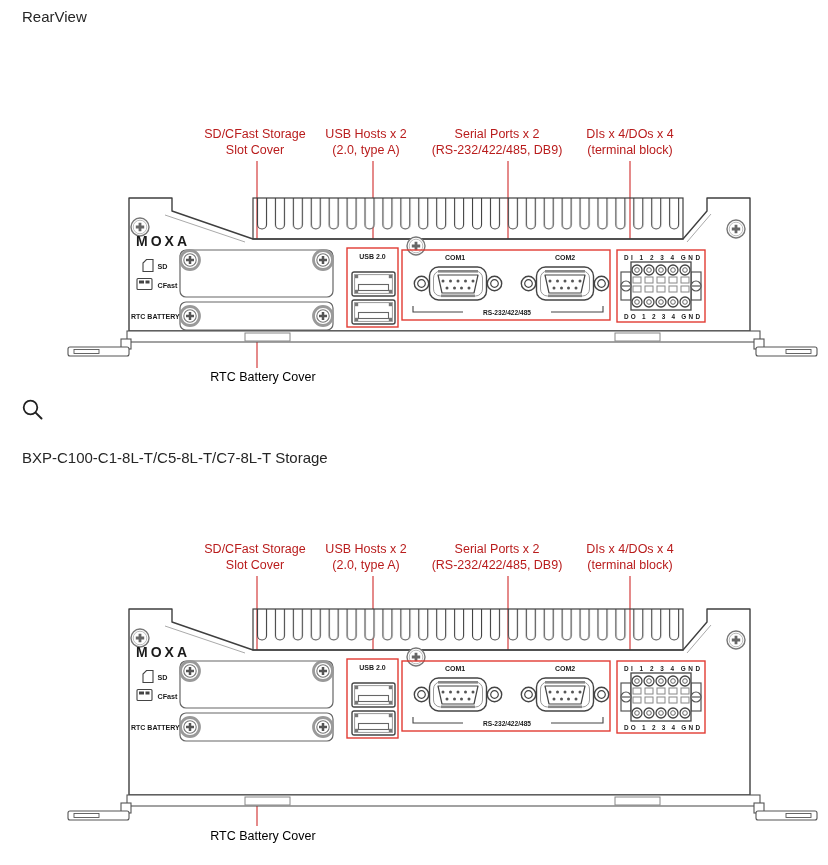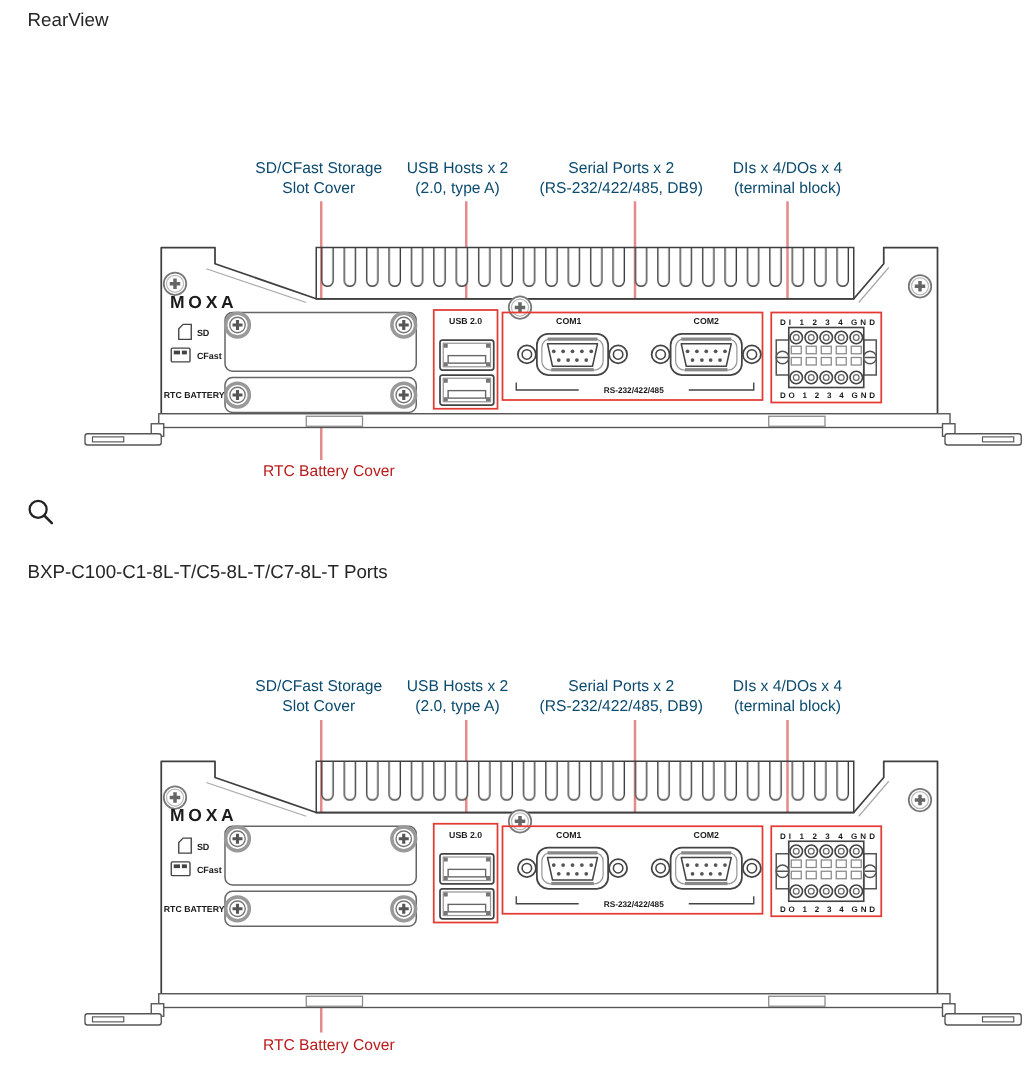--- a/index.html
+++ b/index.html
@@ -1,26 +1,26 @@
 <!DOCTYPE html>
 <html><head>
 <meta charset="utf-8">
 <style>
   html,body { margin:0; padding:0; background:#fff; }
   .page { position:relative; width:828px; height:865px; background:#fff;
           font-family:"Liberation Sans", sans-serif; color:#262626; overflow:hidden; }
   .title { position:absolute; left:22px; top:8px; font-size:15px; }
   .model-heading { position:absolute; left:22px; font-size:15px; }
   .callout-label { position:absolute; transform:translateX(-50%); text-align:center;
-                   font-size:12.5px; line-height:16px; color:#0c4a6e; white-space:nowrap; }
+                   font-size:12.5px; line-height:16px; color:#b91c1c; white-space:nowrap; }
   .callout-line { position:absolute; width:1.5px; background:#E58A8A; }
   .callout-dot  { position:absolute; width:9px; height:9px; border-radius:50%;
                   background:#D6281A; transform:translate(-50%,-50%); }
   .bottom-label { position:absolute; transform:translateX(-50%); text-align:center;
-                  font-size:12.5px; color:#b91c1c; white-space:nowrap; }
+                  font-size:12.5px; color:#000000; white-space:nowrap; }
   .device-svg { position:absolute; }
   svg text { font-family:"Liberation Sans", sans-serif; fill:#1a1a1a; }
 </style>
 </head>
 <body>
 
 <svg width="0" height="0" style="position:absolute" aria-hidden="true">
 <defs>
   <pattern id="fins" patternUnits="userSpaceOnUse" x="188" y="2" width="17.92" height="41">
     <path d="M4.5,0 L4.5,26.5 A4.5,4.5 0 0 0 13.5,26.5 L13.5,0" fill="#fff" stroke="#3f3f3f" stroke-width="1.1"></path>
@@ -176,21 +176,21 @@
     <text x="597" y="122.5" font-size="6.4" font-weight="bold" text-anchor="middle" textLength="76" lengthAdjust="spacing">DO 1 2 3 4 GND</text>
   </svg>
 
   <div class="bottom-label" style="left:263px;top:370px">RTC Battery Cover</div>
 
   <svg style="position:absolute;left:21px;top:398px" width="24" height="24" viewBox="0 0 24 24">
     <circle cx="9.5" cy="9.5" r="6.8" fill="none" stroke="#222" stroke-width="1.8"></circle>
     <line x1="14.6" y1="14.6" x2="20.5" y2="20.5" stroke="#222" stroke-width="2" stroke-linecap="round"></line>
   </svg>
 
-  <div class="model-heading" style="top:449px">BXP-C100-C1-8L-T/C5-8L-T/C7-8L-T Ports</div>
+  <div class="model-heading" style="top:449px">BXP-C100-C1-8L-T/C5-8L-T/C7-8L-T Storage</div>
 
   <div class="callout-label" style="left:255px;top:541px">
     <div>SD/CFast Storage</div>
     <div>Slot Cover</div>
   </div>
   <div class="callout-label" style="left:366px;top:541px">
     <div>USB Hosts x 2</div>
     <div>(2.0, type A)</div>
   </div>
   <div class="callout-label" style="left:497px;top:541px">

